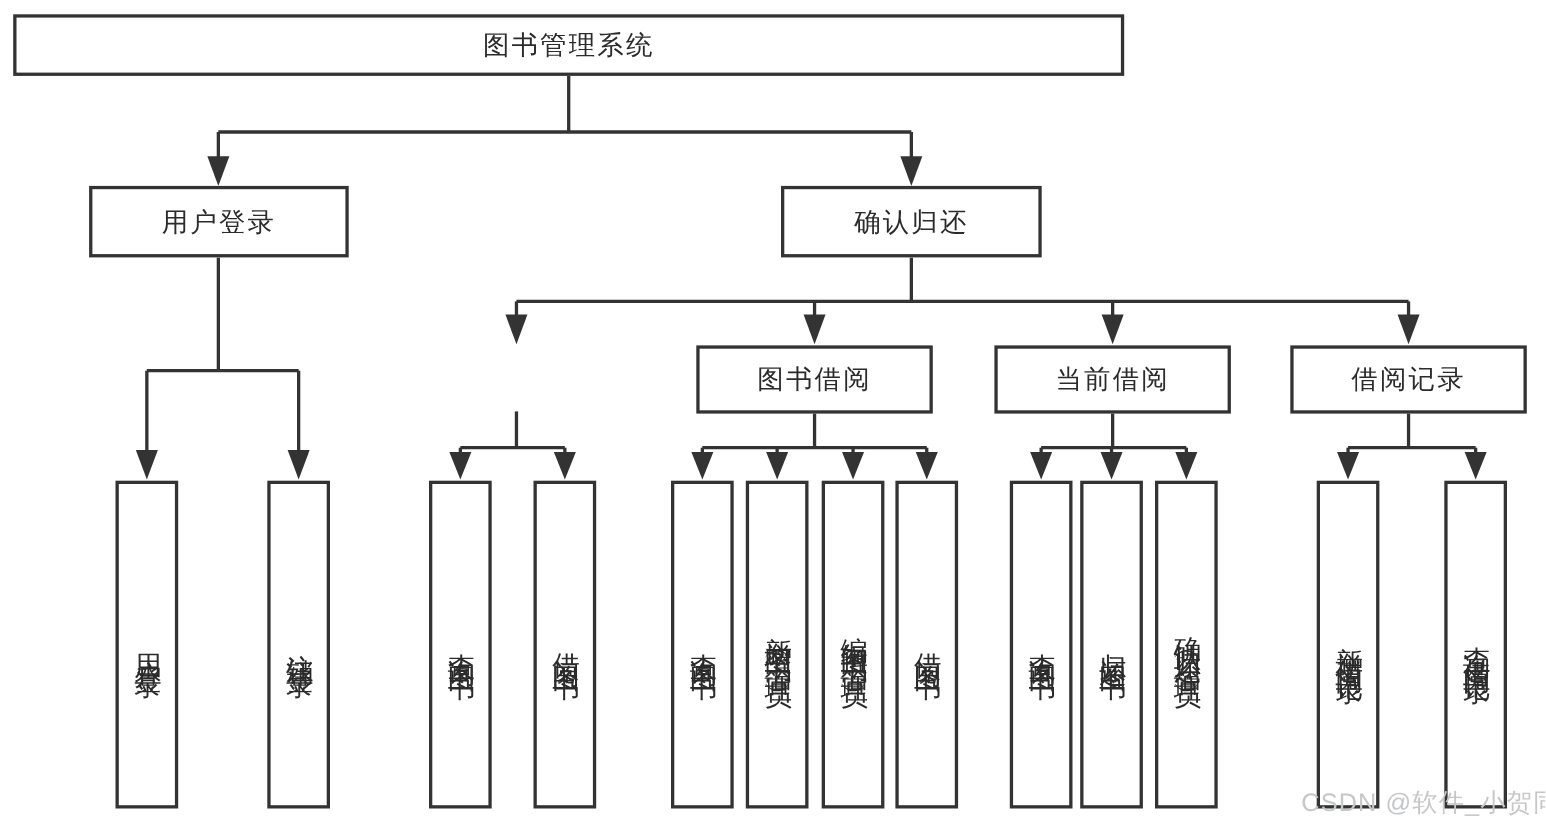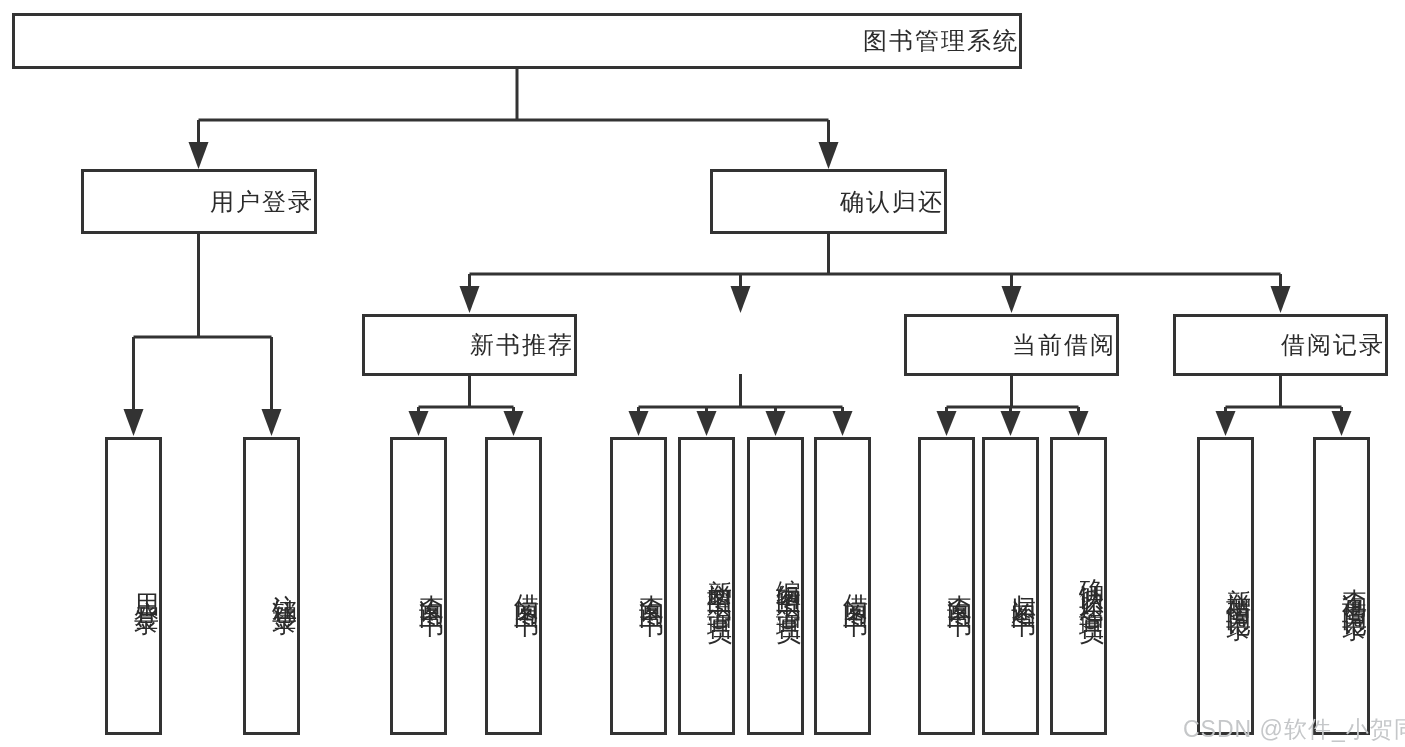--- a/index.html
+++ b/index.html
@@ -18,21 +18,21 @@
     font-family:"Liberation Sans","DejaVu Sans",sans-serif;
   }
   .connectors{position:absolute;left:0;top:0;width:1405px;height:747px;}
   .connectors .cline{stroke:var(--line);stroke-width:3;fill:none;}
   .connectors .carrow{fill:var(--line);stroke:none;}
   .node{
     position:absolute;
     box-sizing:border-box;
     background:var(--box-fill);
     border:3px solid var(--line);
-    display:flex;align-items:center;justify-content:flex-end;
+    display:flex;align-items:center;justify-content:center;
   }
   .node .lbl{
     color:var(--text);
     white-space:nowrap;
   }
   .node.h .lbl{font-size:24px;letter-spacing:2px;}
   .node.v .lbl{
     writing-mode:vertical-rl;
     font-size:25px;
     letter-spacing:6px;
@@ -119,22 +119,22 @@
     <span class="lbl">图书管理系统</span>
   </div>
 
   <div class="node h" style="left:81px;top:169px;width:236px;height:65px">
     <span class="lbl">用户登录</span>
   </div>
   <div class="node h" style="left:710px;top:169px;width:237px;height:65px">
     <span class="lbl">确认归还</span>
   </div>
 
-  <div class="node h" style="left:362px;top:314px;width:215px;height:62px">
-    <span class="lbl">新书推荐</span>
+  <div class="node h" style="left:633px;top:314px;width:215px;height:62px">
+    <span class="lbl">图书借阅</span>
   </div>
   <div class="node h" style="left:904px;top:314px;width:215px;height:62px">
     <span class="lbl">当前借阅</span>
   </div>
   <div class="node h" style="left:1173px;top:314px;width:215px;height:62px">
     <span class="lbl">借阅记录</span>
   </div>
 
   <div class="node v" style="left:105px;top:437px;width:57px;height:298px">
     <span class="lbl">用户登录</span>

